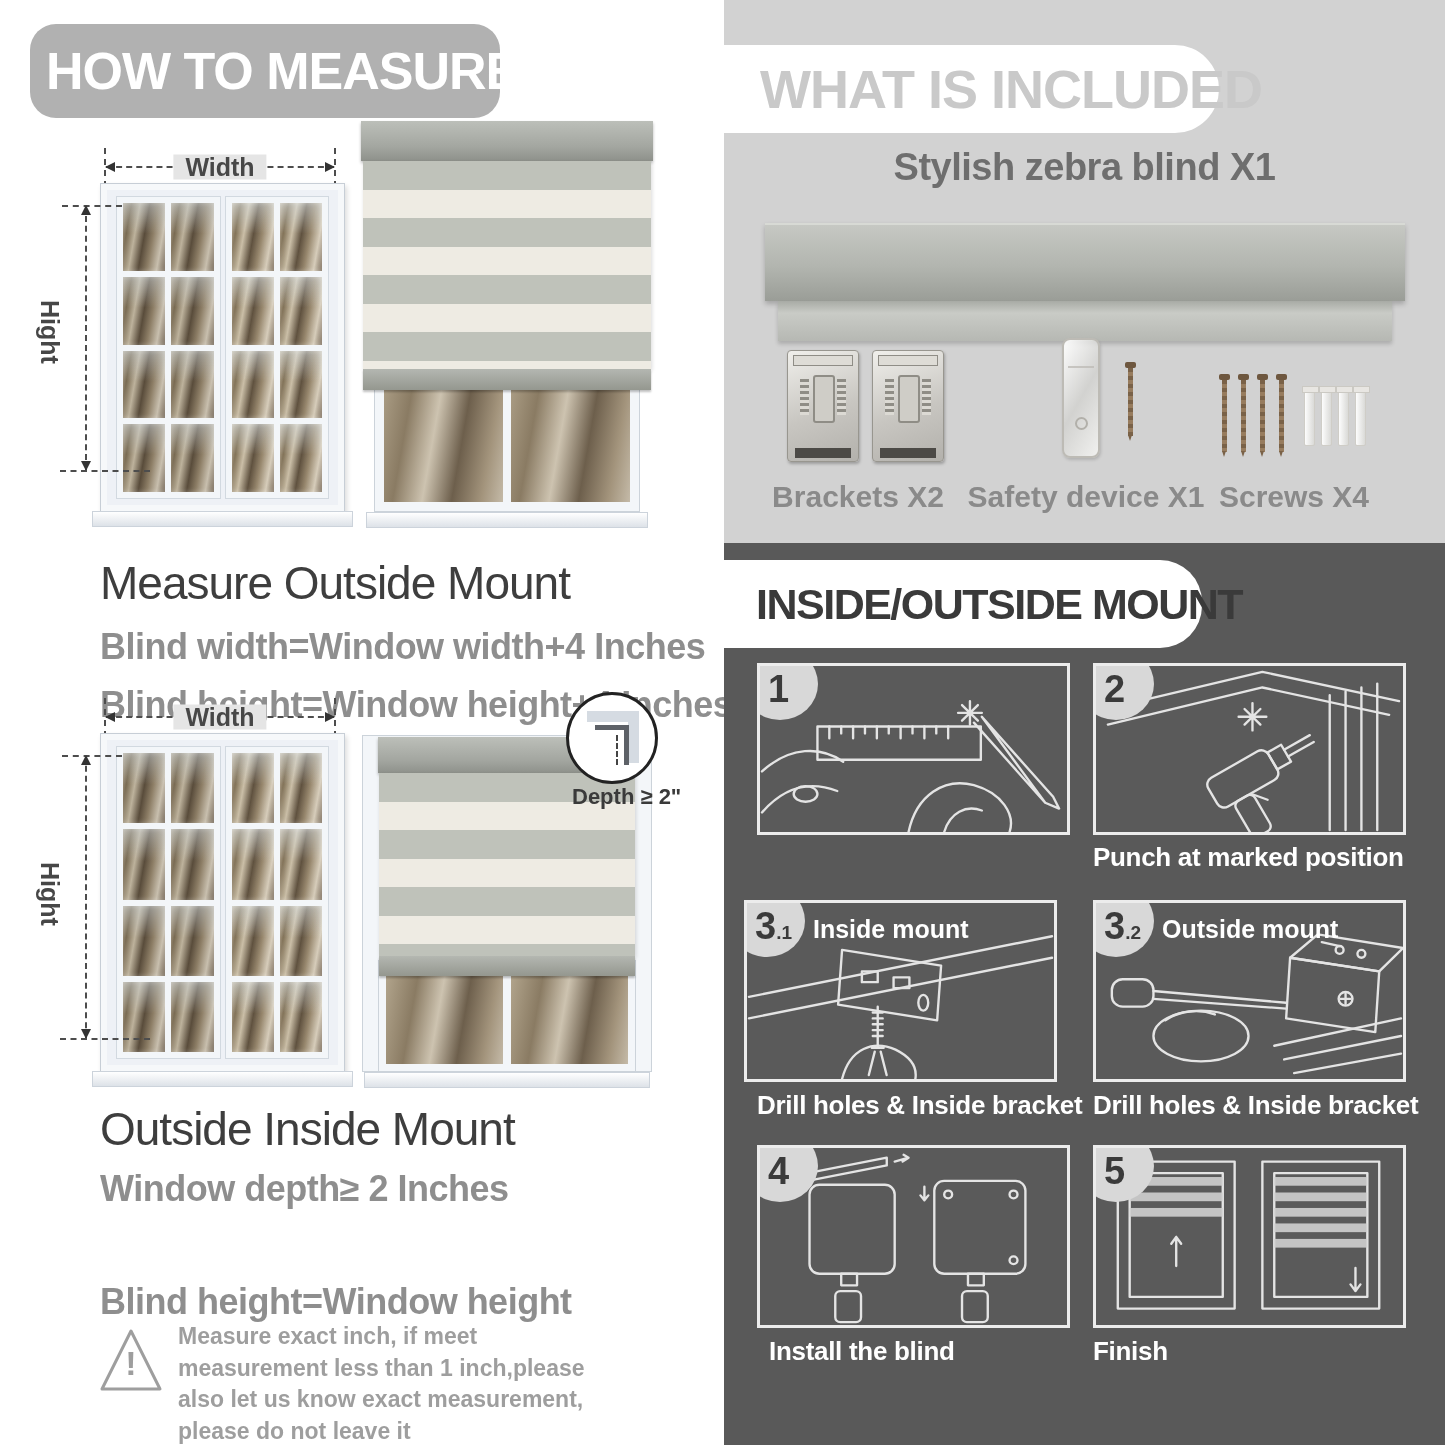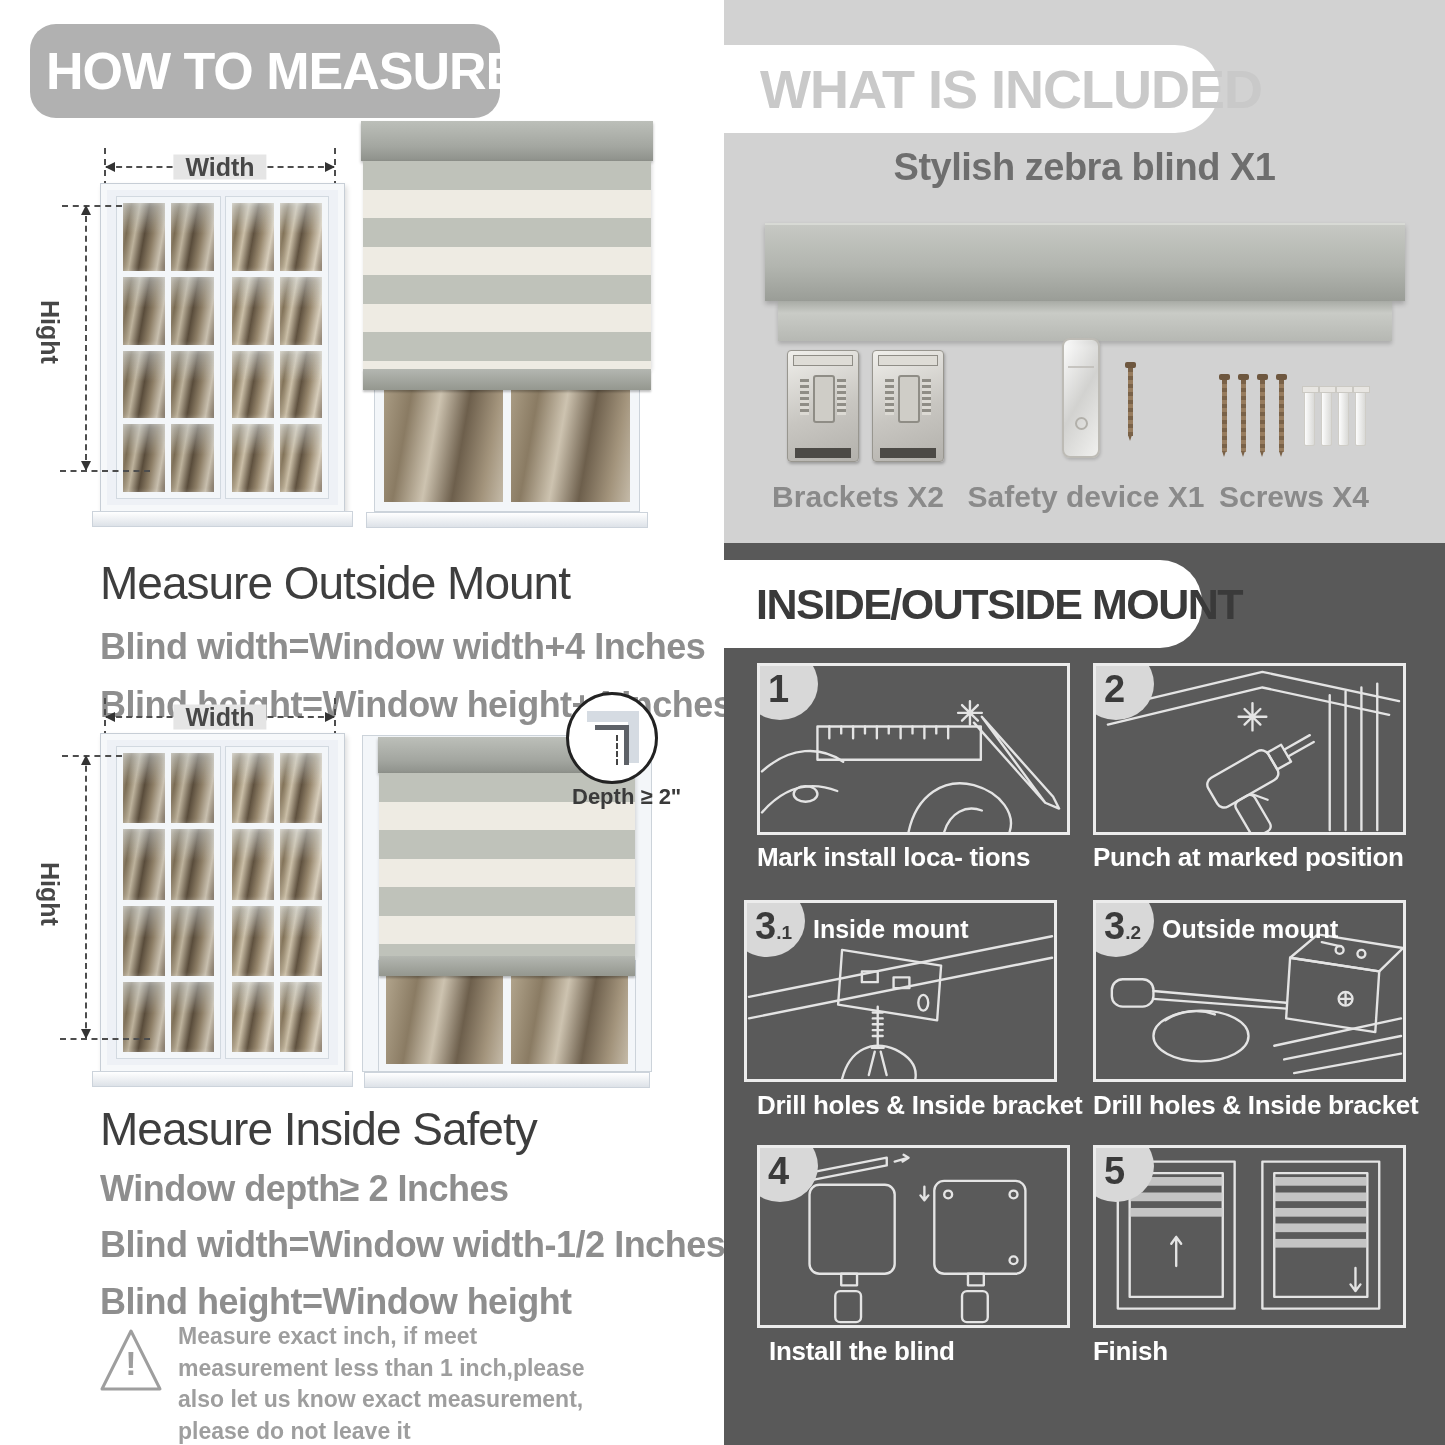--- a/index.html
+++ b/index.html
@@ -249,23 +249,22 @@
   <div class="abs b-rail" style="left:379px; top:956px; width:256px; height:20px;"></div>
   <div class="abs" style="left:364px; top:1072px; width:286px; height:16px; background:linear-gradient(#fff,#dde2e8); border:1px solid #ccd3db;"></div>
 
   <div class="depth-circle" style="left:566px; top:692px;">
     <div class="dc-l1"></div>
     <div class="dc-l2"></div>
     <div class="dc-dash"></div>
   </div>
   <div class="depth-lbl" style="left:572px; top:784px;">Depth ≥ 2"</div>
 
-  <div class="measure-h" style="left:100px; top:1102px;">Measure Inside Safety</div>
+  <div class="measure-h" style="left:100px; top:1102px;">Outside Inside Mount</div>
   <div class="measure-l" style="left:100px; top:1168px;">Window depth≥ 2 Inches</div>
-  <div class="measure-l" style="left:100px; top:1224px;">Blind width=Window width-1/2 Inches</div>
   <div class="measure-l" style="left:100px; top:1281px;">Blind height=Window height</div>
 
   <svg class="warn-tri" style="left:97px; top:1326px;" width="68" height="70" viewBox="0 0 68 70">
     <path d="M34 5 L63 63 L5 63 Z" fill="none" stroke="#9e9e9e" stroke-width="3" stroke-linejoin="round"></path>
   </svg>
   <div class="abs" style="left:97px; top:1344px; width:68px; text-align:center; color:#9e9e9e; font-size:34px; font-weight:700;">!</div>
   <div class="warn-text" style="left:178px; top:1321px; width:448px;">Measure exact inch, if meet measurement less than 1 inch,please also let us know exact measurement, please do not leave it</div>
 
   <div class="right-light">
     <div class="wbar" style="left:0; top:32px; width:495px; height:88px;margin-top:13px;">
@@ -325,21 +324,20 @@
         <path d="M2 150 C26 122 52 118 78 128"></path>
         <ellipse cx="46" cy="131" rx="12" ry="8"></ellipse>
         <rect x="58" y="62" width="165" height="34"></rect>
         <path d="M70 62 v12 M82 62 v7 M94 62 v12 M106 62 v7 M118 62 v12 M130 62 v7 M142 62 v12 M154 62 v7 M166 62 v12 M178 62 v7 M190 62 v12"></path>
         <path d="M204 40 L220 56 M220 40 L204 56 M212 36 V60 M200 48 H224"></path>
         <path d="M216 58 L288 140 M224 52 L296 134 L302 146 L288 140 Z"></path>
         <path d="M150 170 C158 132 186 114 216 122 C244 130 258 152 252 170"></path>
         <path d="M186 170 C192 150 208 142 224 148"></path>
       </svg>
     </div>
-    <div class="step-cap" style="left:33px; top:299px;">Mark install loca- tions</div>
 
     <div class="step-cell" style="left:369px; top:120px; width:313px; height:172px;">
       <div class="badge">
         <span class="badge-num"><span>2</span><span class="badge-sub"></span></span>
       </div>
       <svg class="art" viewBox="0 0 310 170" preserveAspectRatio="none">
         <path d="M2 46 L168 6 L306 36"></path>
         <path d="M12 60 L168 22 L296 50"></path>
         <path d="M236 30 V168 M252 26 V168 M268 22 V168 M284 18 V168"></path>
         <path d="M150 44 L166 60 M166 44 L150 60 M158 38 V66 M144 52 H172"></path>

